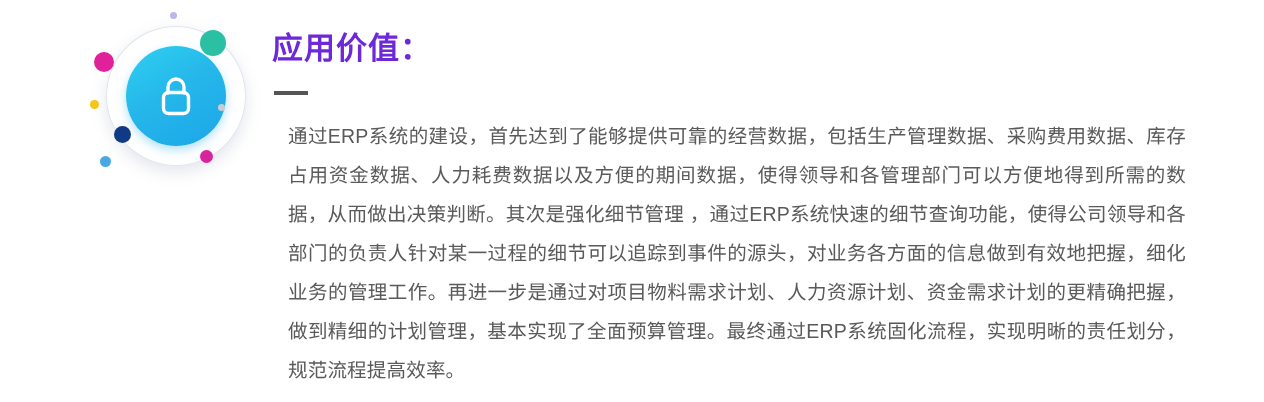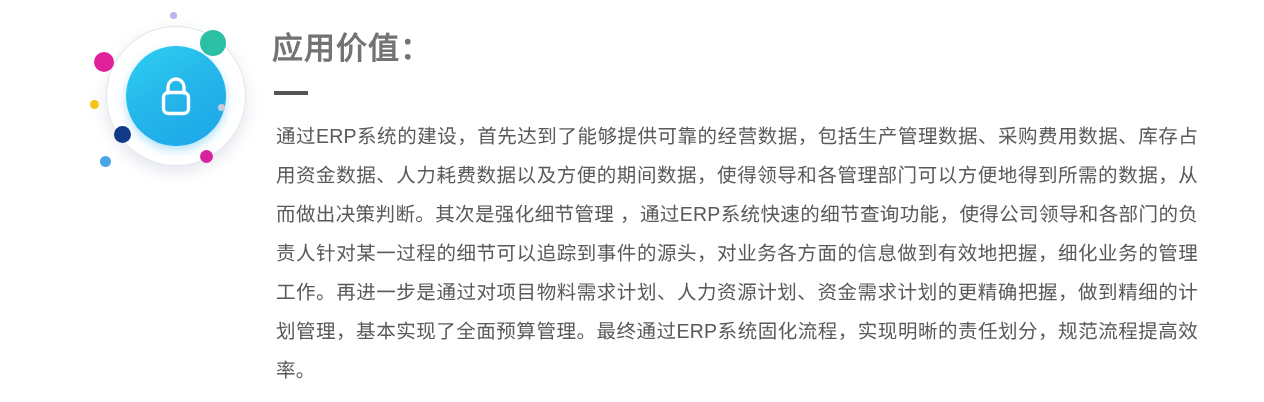--- a/index.html
+++ b/index.html
@@ -77,31 +77,31 @@
     position: absolute;
     left: 272px;
     top: 30px;
     width: 930px;
   }
   .title {
     margin: 0;
     font-size: 31px;
     font-weight: bold;
     letter-spacing: 1px;
-    color: #737373;
+    color: #6d28d9;
     line-height: 1.2;
   }
   .rule {
     width: 34px;
     height: 4px;
     background: #555555;
     margin: 24px 0 22px 2px;
   }
   .body-text {
-    margin: 4px;
+    margin: 16px;
     font-size: 19.5px;
     line-height: 39px;
     color: #5a5a5a;
     text-align: justify;
     letter-spacing: 0.2px;
   }
 </style>
 </head>
 <body>
 

